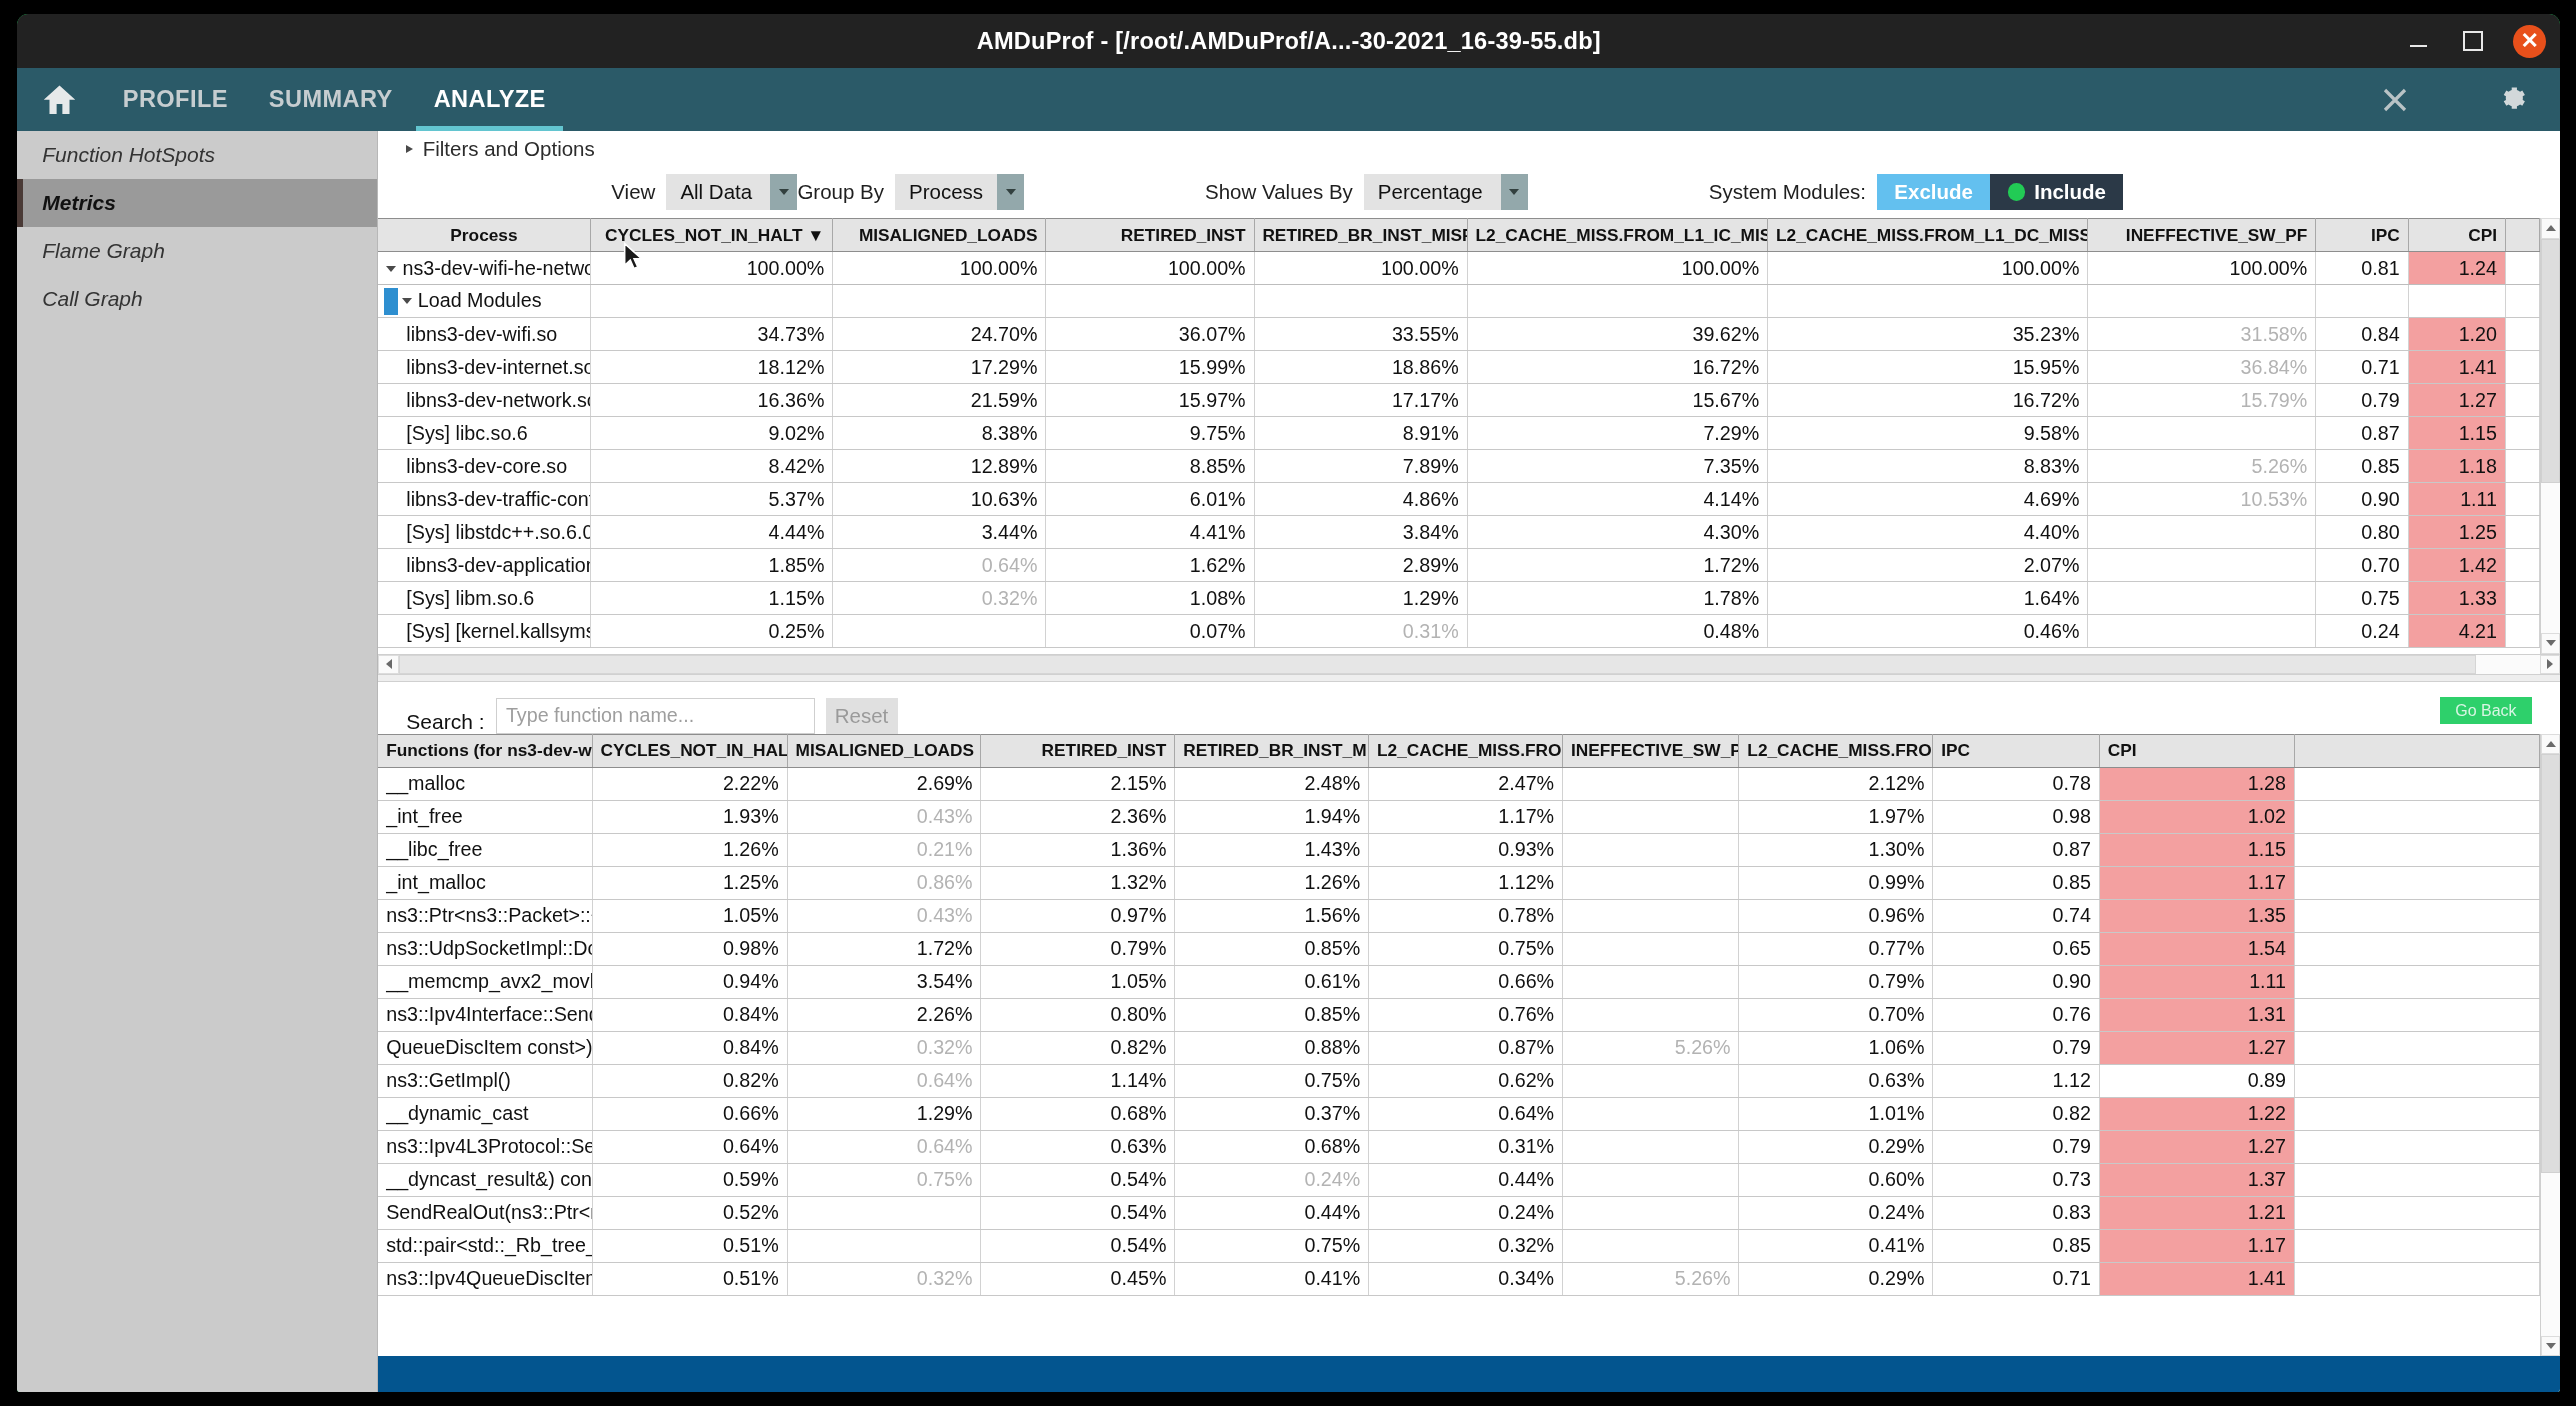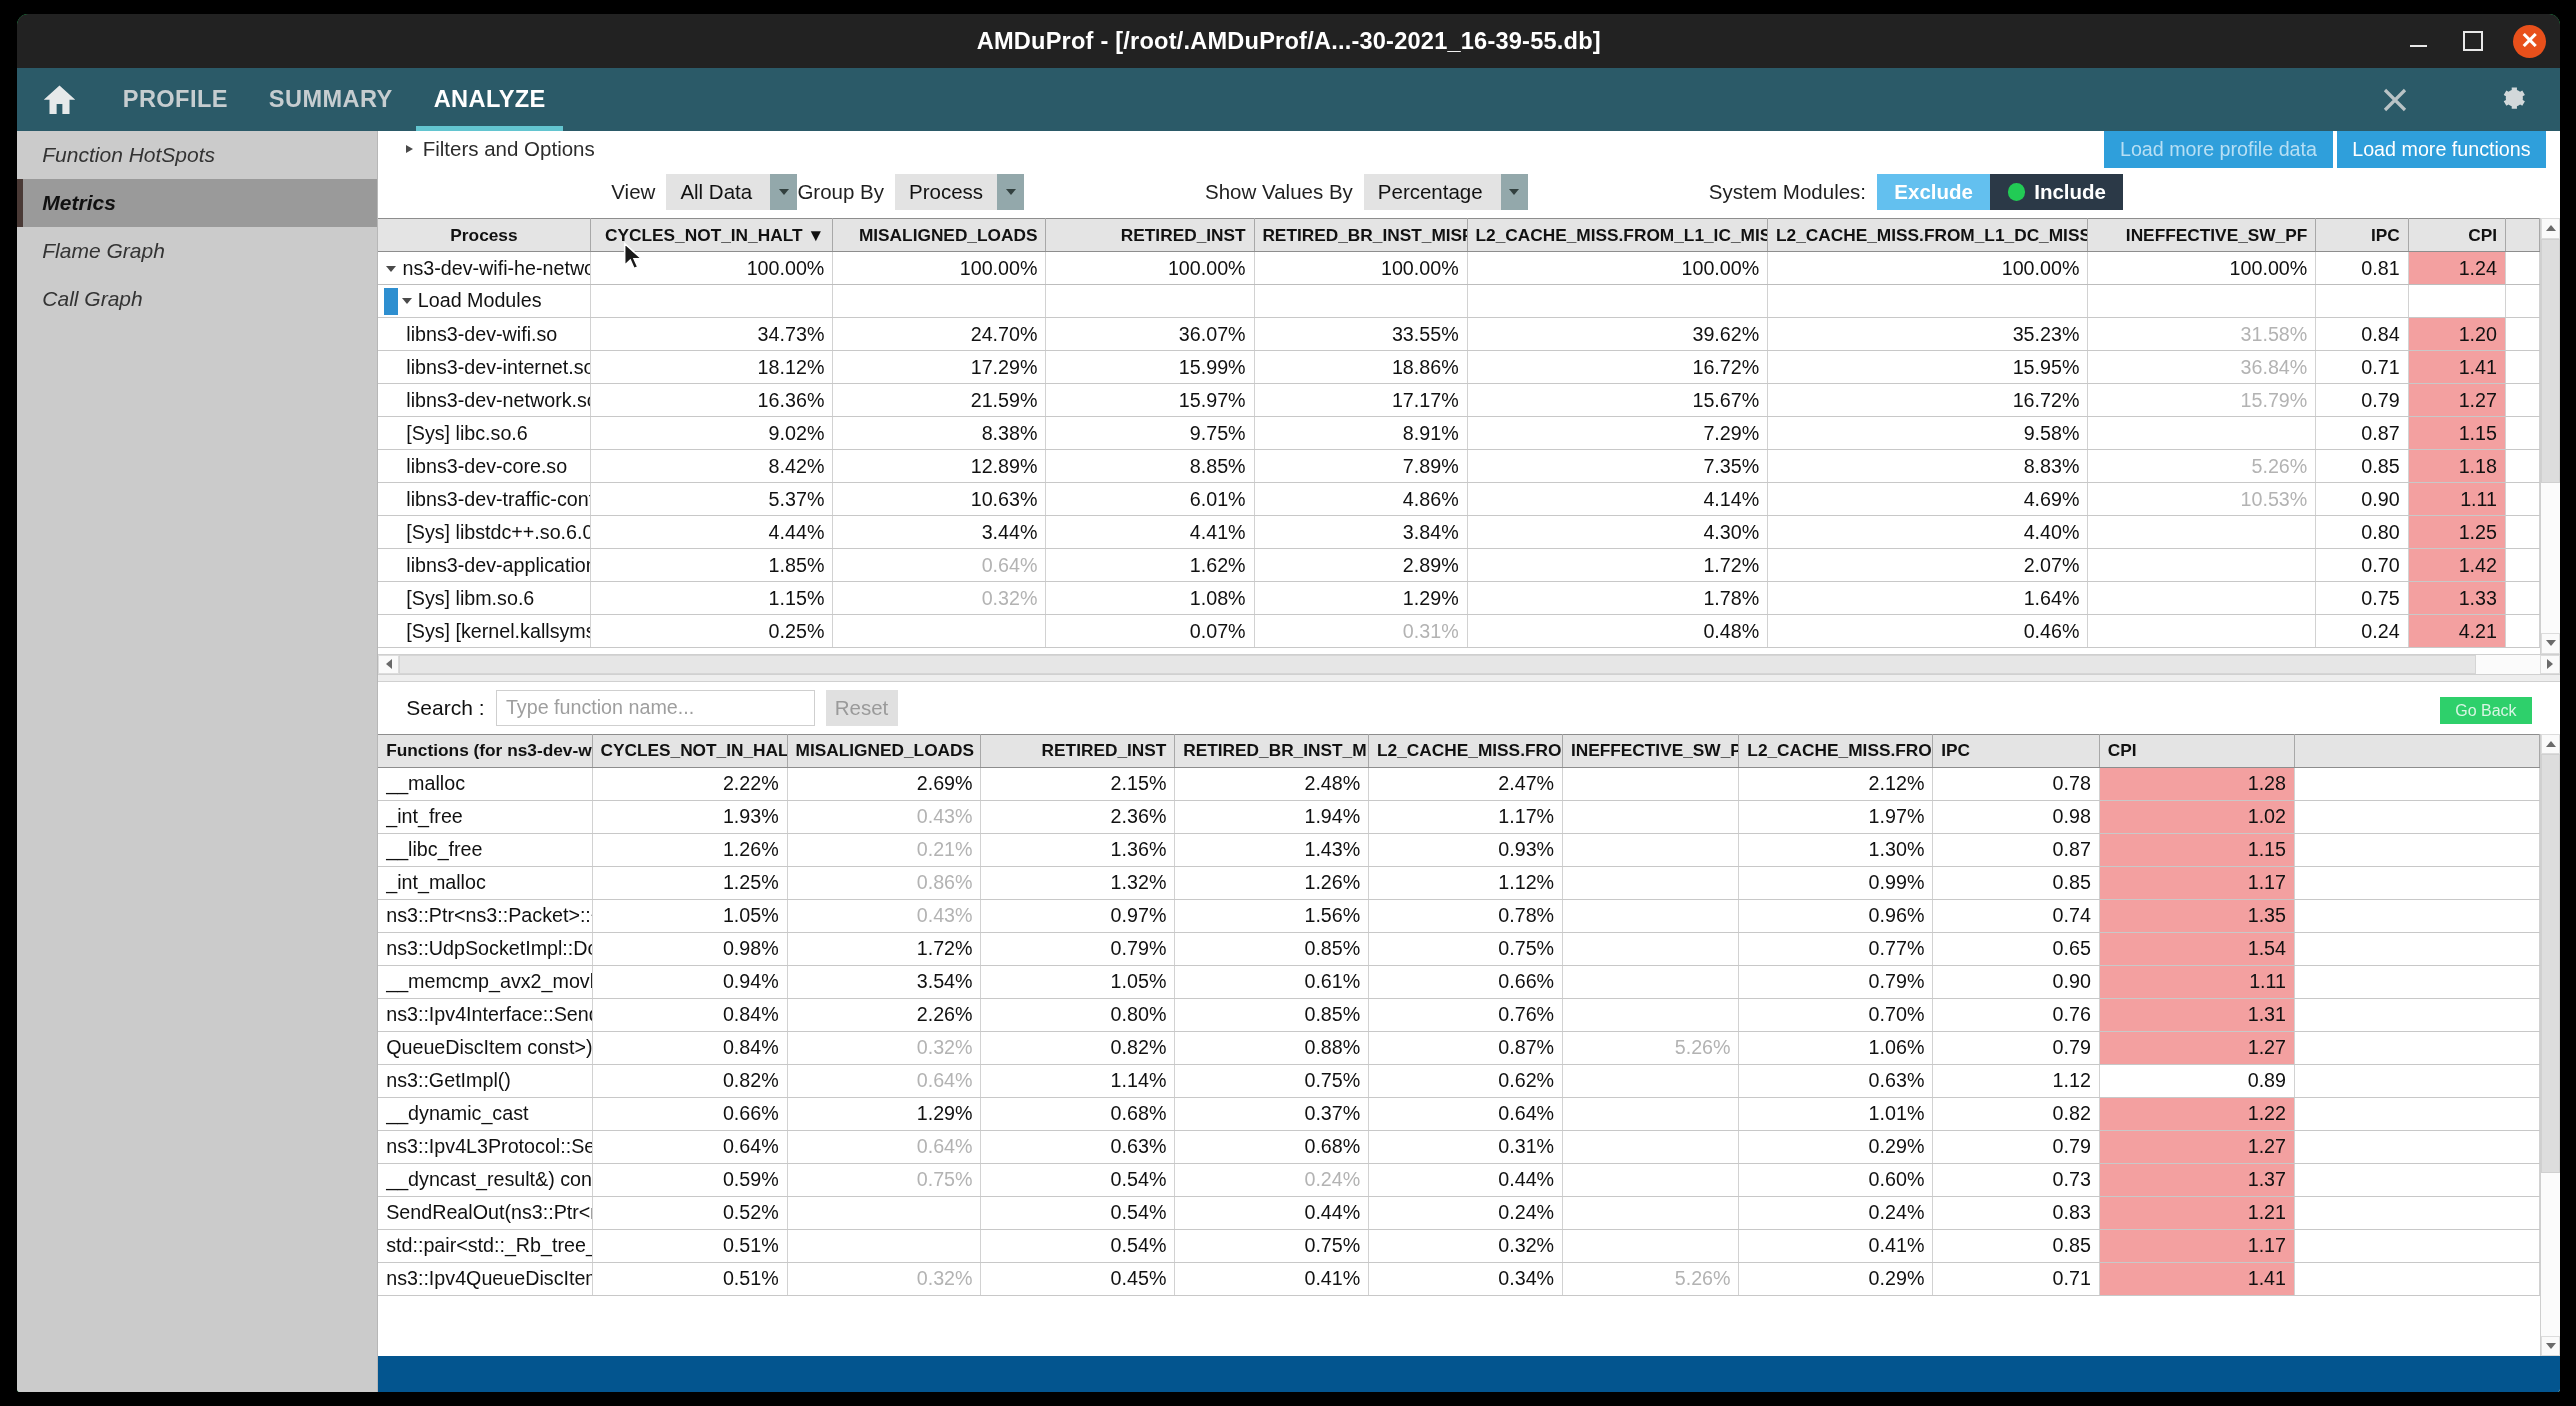--- a/index.html
+++ b/index.html
@@ -346,21 +346,21 @@
     background: #eeeeee;
     border-top: 0.8px solid #d0d0d0;
     border-bottom: 0.8px solid #d0d0d0;
     flex: 0 0 auto;
     cursor: row-resize;
   }
 
   
   .search-row {
     height: 52px;
-    display: flex; align-items: center;
+    display: flex; align-items: flex-end;
     padding-left: 28px;
     flex: 0 0 auto;
     position: relative;
     background: #ffffff;
   }
   .search-label { font-size: 21px; color: #111; margin-right: 11px; }
   .search-input {
     width: 319px; height: 36px;
     border: 0.8px solid #cfcfcf;
     background: #ffffff;
@@ -457,24 +457,20 @@
 
     <div class="content">
 
       <div class="filters-row">
         <span class="tri-right"></span>
         <span class="filters-label">Filters and Options</span>
       </div>
 
       <div class="toolbar">
 
-        <div class="load-btns">
-          <div class="load-btn disabled">Load more profile data</div>
-          <div class="load-btn">Load more functions</div>
-        </div>
 
         <div class="tb-group" style="margin-left:205px;">
           <span class="tb-label">View</span>
           <div class="combo">
             <div class="val">All Data</div>
             <div class="arrow">
                 <i></i>
               </div>
           </div>
         </div>

